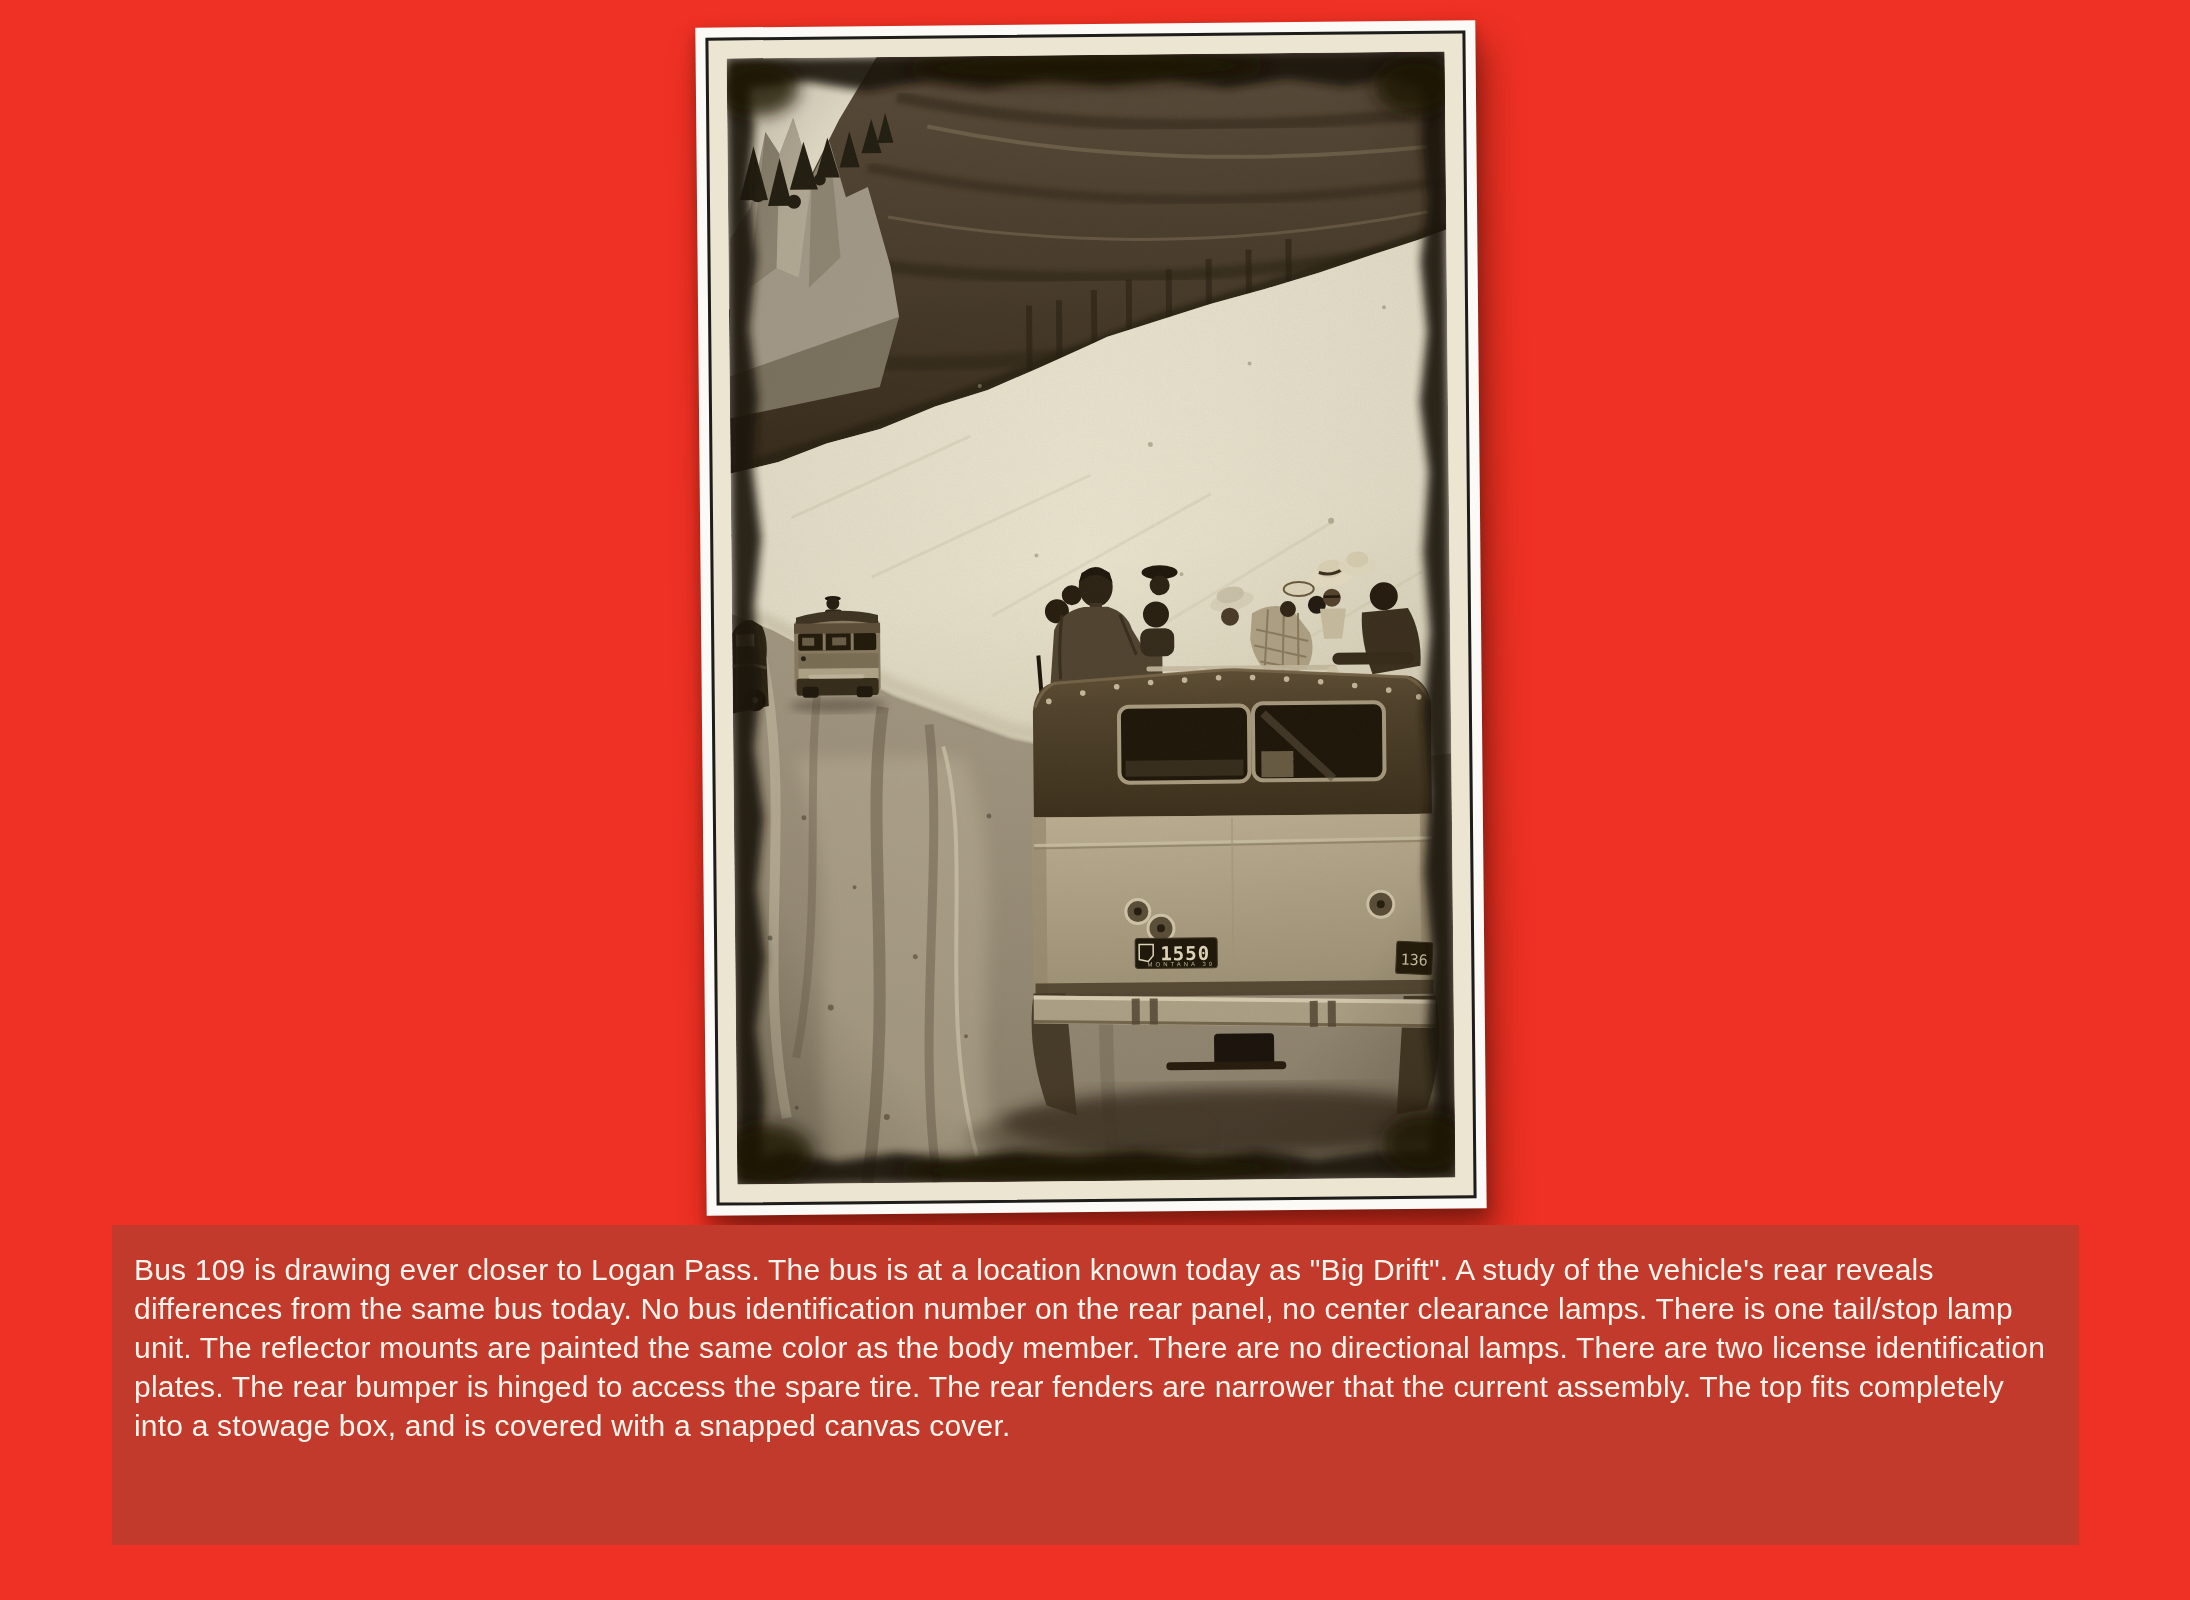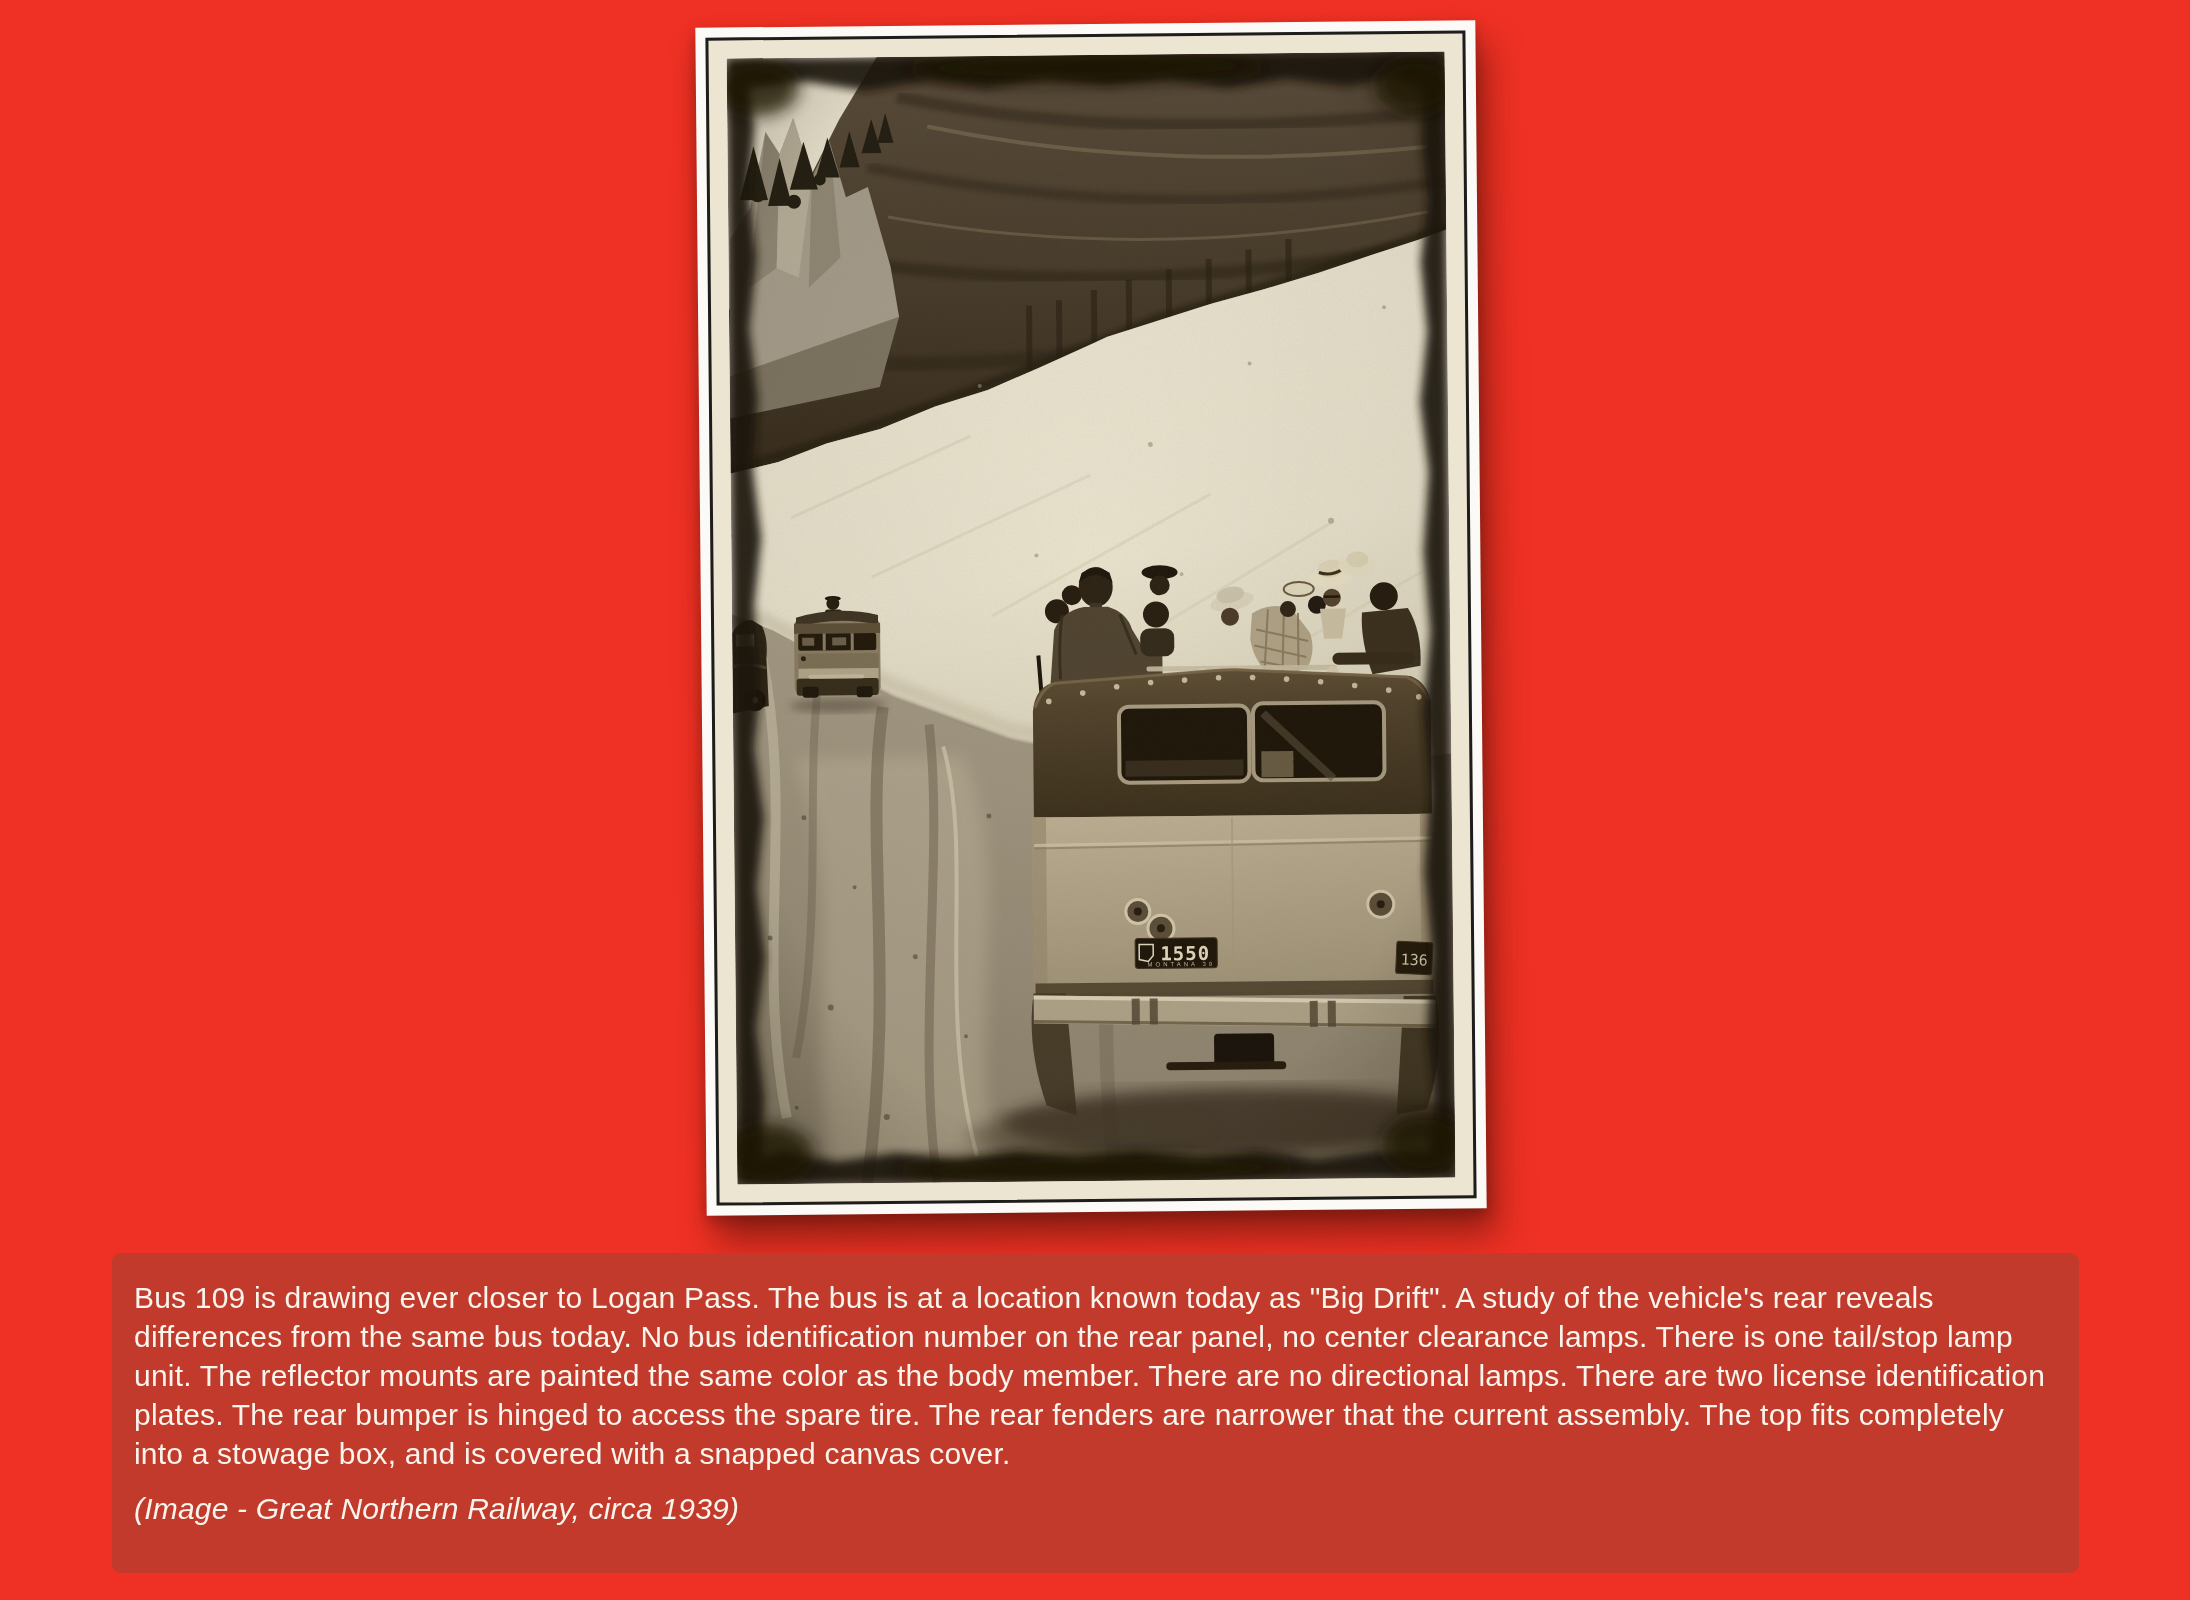--- a/index.html
+++ b/index.html
@@ -24,25 +24,24 @@
     padding:18px;
   }
   .photo{
     width:718px;height:1126px;position:relative;overflow:hidden;
     background:#ece6d2;
   }
   .photo svg{display:block;width:718px;height:1126px;}
 
   
   .caption-panel{
-    position:absolute;left:112px;top:1253px;width:1967px;height:320px;
+    position:absolute;left:112px;top:1225px;width:1967px;height:320px;
     box-sizing:border-box;padding:25px 22px 0 22px;
     background:#c13a2b;
     color:#f9f4ec;
-    border-radius:9px;
   }
   .caption-panel p{margin:0;font-size:30px;line-height:39px;font-weight:400;letter-spacing:0.2px;}
   .caption-panel .credit{margin-top:16px;font-style:italic;}
 </style>
 </head>
 <body>
 
 <div class="photo-frame">
   <div class="frame-line">
     <div class="photo">
@@ -389,14 +388,13 @@
           </g>
         </g>
       </svg>
 
     </div>
   </div>
 </div>
 
 <div class="caption-panel">
   <p>Bus 109 is drawing ever closer to Logan Pass. The bus is at a location known today as "Big Drift". A study of the vehicle's rear reveals differences from the same bus today. No bus identification number on the rear panel, no center clearance lamps. There is one tail/stop lamp unit. The reflector mounts are painted the same color as the body member. There are no directional lamps. There are two license identification plates. The rear bumper is hinged to access the spare tire. The rear fenders are narrower that the current assembly. The top fits completely into a stowage box, and is covered with a snapped canvas cover.</p>
-  <p class="credit">(Image - Great Northern Railway, circa 1939)</p>
 </div>
 
 </body></html>

